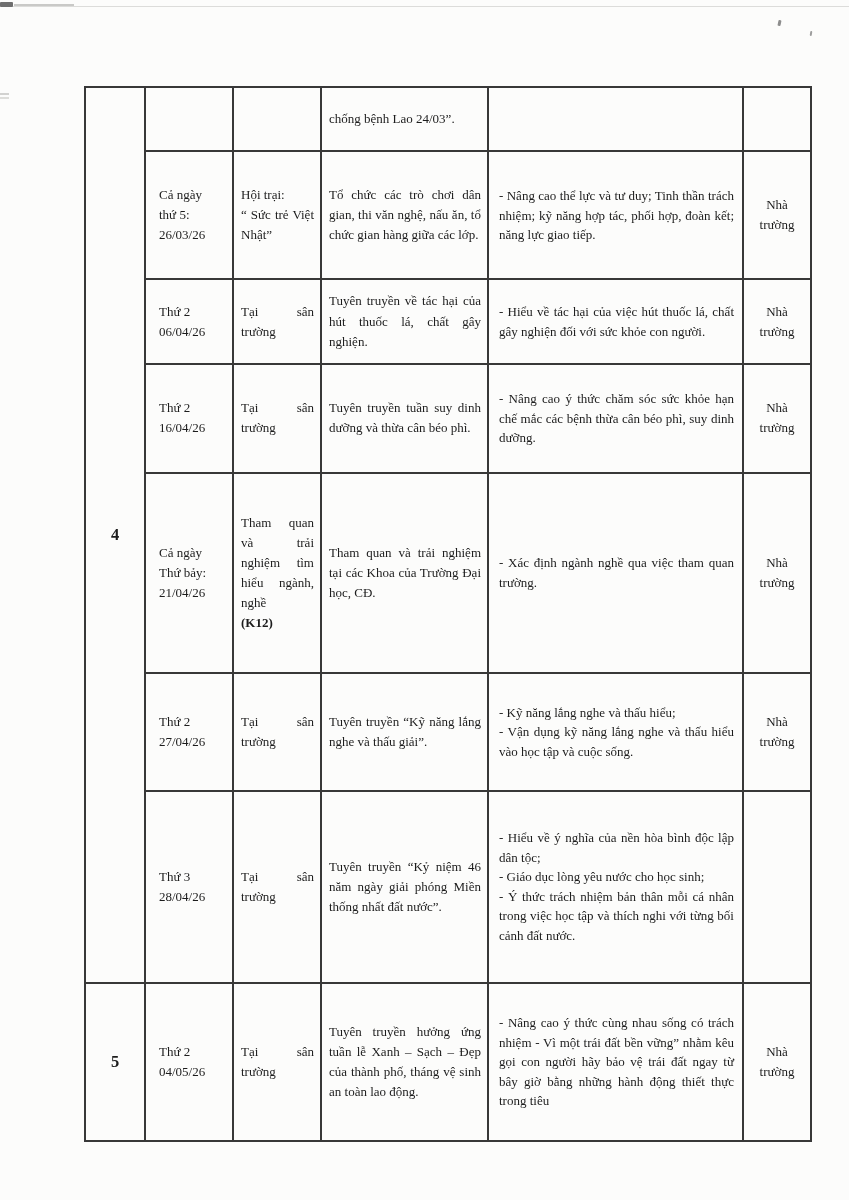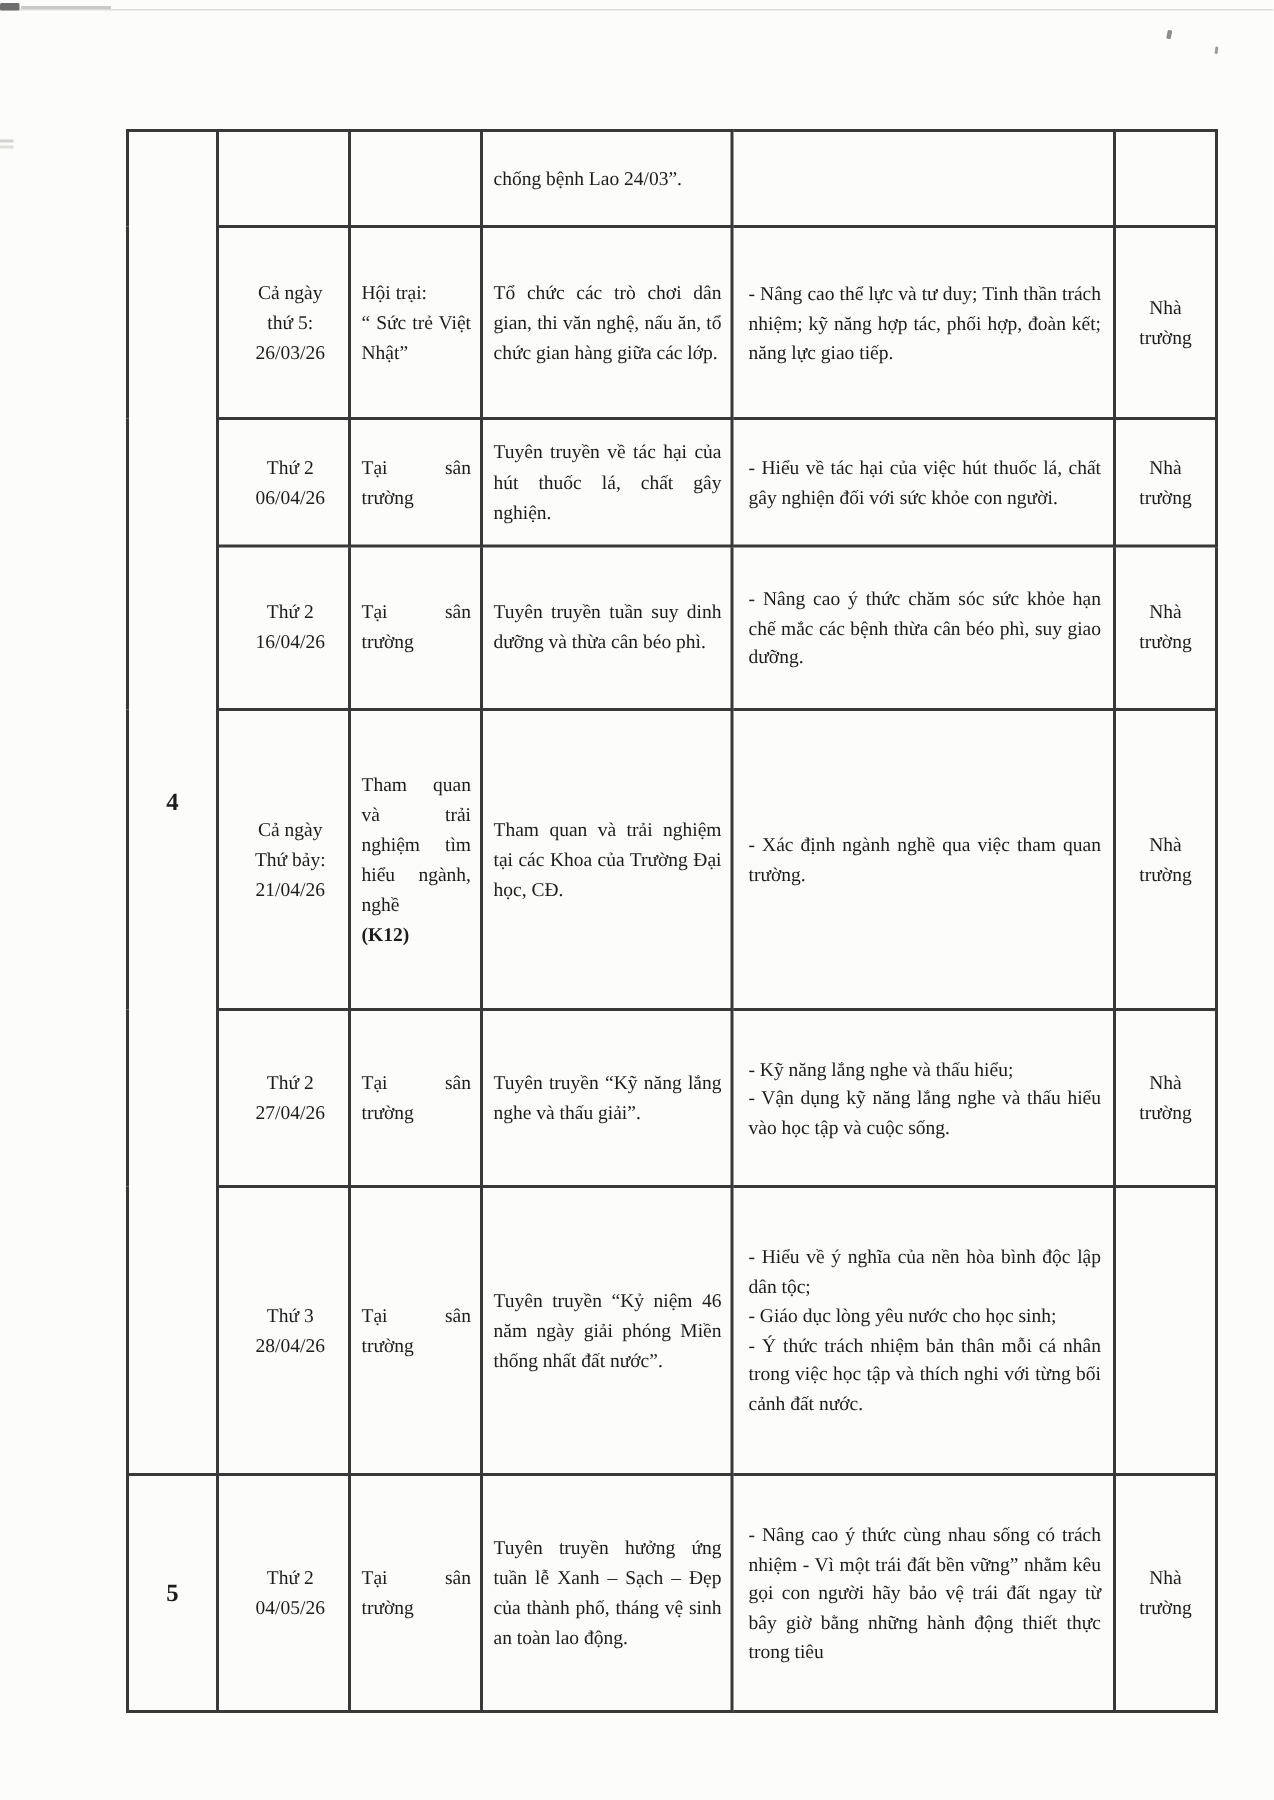--- a/index.html
+++ b/index.html
@@ -27,21 +27,21 @@
     word-break:normal;
   }
   .c-num{
     text-align:center;
     font-weight:bold;
     font-size:16.5px;
     padding:0 2px;
   }
   .c-date{
     white-space:pre-line;
-    text-align:center;
+    text-align:left;
     padding-left:13px;
     padding-right:4px;
   }
   .c-loc{
     text-align:justify;
     white-space:pre-line;
     padding-left:7px;
     padding-right:6px;
   }
   .loc-bold{font-weight:bold;display:block;}
@@ -133,21 +133,21 @@
       </tr>
 
       <tr style="height:109px">
         <td class="c-date">Thứ 2
 16/04/26</td>
         <td class="c-loc">
           <span>Tại sân trường</span>
           <span class="loc-bold"></span>
         </td>
         <td class="c-act">Tuyên truyền tuần suy dinh dưỡng và thừa cân béo phì.</td>
-        <td class="c-goals">- Nâng cao ý thức chăm sóc sức khỏe hạn chế mắc các bệnh thừa cân béo phì, suy giao dưỡng.</td>
+        <td class="c-goals">- Nâng cao ý thức chăm sóc sức khỏe hạn chế mắc các bệnh thừa cân béo phì, suy dinh dưỡng.</td>
         <td class="c-resp">Nhà trường</td>
       </tr>
 
       <tr style="height:200px">
         <td class="c-date">Cả ngày
 Thứ bảy:
 21/04/26</td>
         <td class="c-loc">
           <span>Tham quan và trải nghiệm tìm hiểu ngành, nghề</span>
           <span class="loc-bold">(K12)</span>

